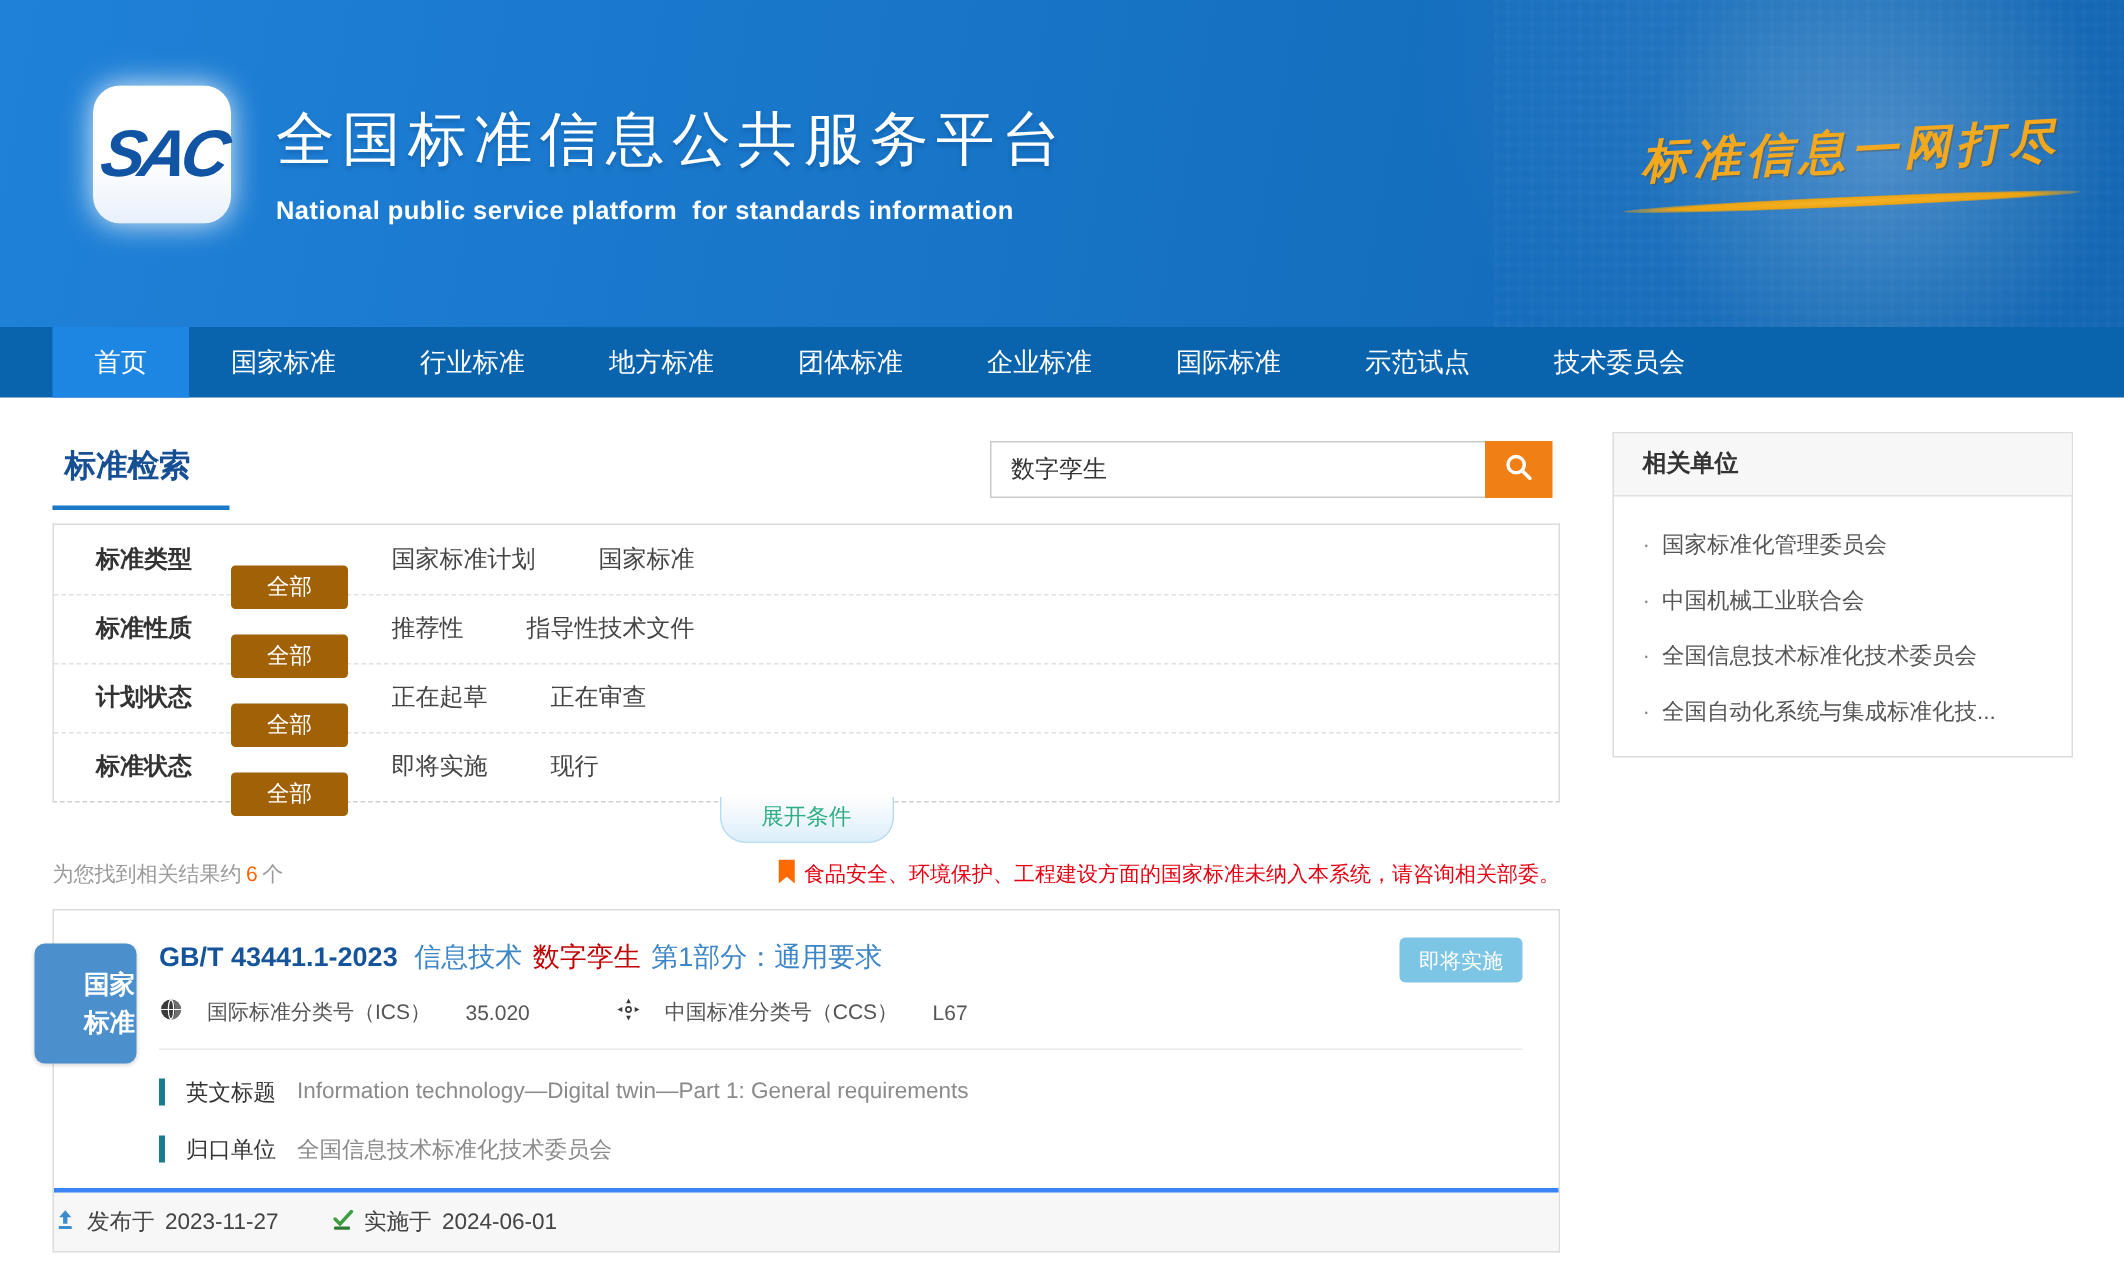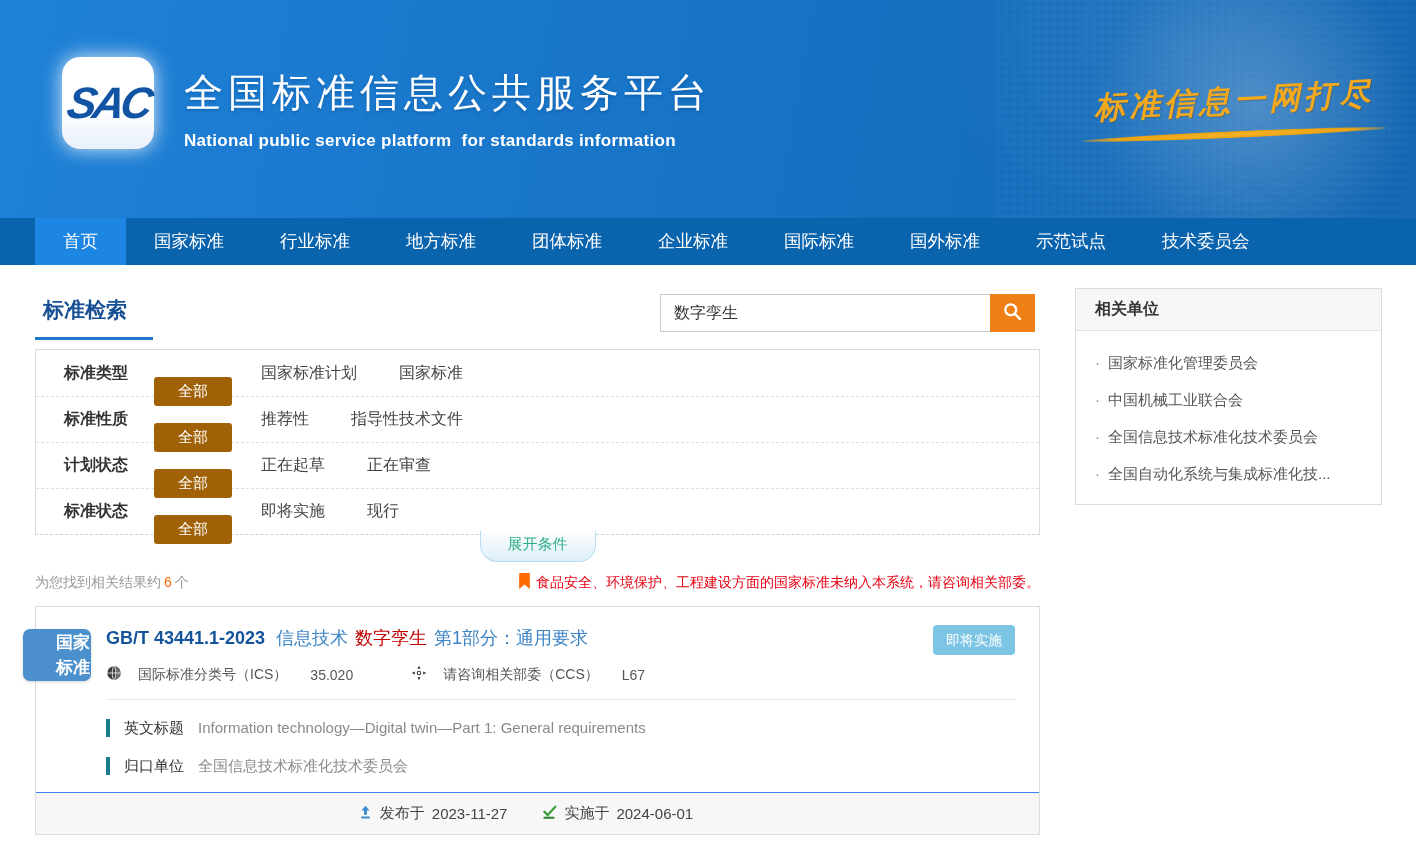--- a/index.html
+++ b/index.html
@@ -103,21 +103,21 @@
   }
 
   .summary-row{ margin-top:38px; display:flex; justify-content:space-between; align-items:center; }
   .summary{ color:#999; font-size:14px; }
   .summary .count{ color:#ff6600; padding:0 3px; }
   .notice{ display:flex; align-items:center; gap:5px; color:#e60012; font-size:14px; }
 
   
   .result-card{ margin-top:14px; border:1px solid #dcdcdc; position:relative; background:#fff; }
   .card-badge{
-    position:absolute; left:-13px; top:22px; width:68px; height:52px;
+    position:absolute; left:-13px; top:22px; width:68px; height:80px;
     background:#4b90cc; border-radius:7px; color:#fff; font-size:17px; font-weight:bold;
     display:flex; flex-direction:column; align-items:center; justify-content:center;
     line-height:1.5; box-shadow:0 1px 3px rgba(0,0,0,0.18); z-index:2;padding-left:32px;
   }
   .card-body{ padding:20px 24px 0 70px; }
   .title-row{ position:relative; font-size:18px; line-height:22px; }
   .code{ color:#15549a; font-weight:bold; margin-right:11px; cursor:pointer; }
   .t-blue{ color:#3d85c6; margin-right:7px; cursor:pointer; }
   .t-red{ color:#c00000; margin-right:7px; cursor:pointer; }
   .status-badge{
@@ -126,22 +126,22 @@
   }
   .meta-row{ margin-top:16px; display:flex; align-items:center; color:#555; font-size:14px; }
   .meta-item{ display:flex; align-items:center; gap:16px; margin-right:58px; }
   .meta-val{ margin-left:7px; }
   .divider{ margin-top:15px; border-top:1px solid #e8e8e8; }
   .field-row{ margin-top:19px; display:flex; }
   .fbar{ width:4px; height:18px; background:#1a7b8c; margin-right:14px; }
   .f-label{ color:#333; font-size:15px; margin-right:14px; white-space:nowrap; }
   .f-value{ color:#8a8a8a; font-size:15px; }
   .card-footer{
-    margin-top:16px; background:#f7f7f7; border-top:1px solid #3b82f6; height:42px;
-    display:flex; justify-content:center; align-items:center; padding-right:24px; gap:34px;
+    margin-top:16px; background:#f7f7f7; border-top:3px solid #3b82f6; height:42px;
+    display:flex; justify-content:flex-start; align-items:center; padding-right:24px; gap:34px;
   }
   .date-item{ display:flex; align-items:center; gap:7px; color:#444; font-size:15px; }
 
   
   .sidebar{ position:absolute; left:1075px; top:23px; width:307px; border:1px solid #dcdcdc; background:#fff; }
   .sidebar-header{
     background:#f7f7f7; border-bottom:1px solid #e2e2e2; font-weight:bold; color:#333;
     font-size:16px; padding:10px 19px;
   }
   .sidebar ul{ list-style:none; margin:0; padding:5px 0 20px; }
@@ -169,21 +169,20 @@
 </header>
 
 <nav class="nav">
   <div class="nav-item active">首页</div>
   <div class="nav-item">国家标准</div>
   <div class="nav-item">行业标准</div>
   <div class="nav-item">地方标准</div>
   <div class="nav-item">团体标准</div>
   <div class="nav-item">企业标准</div>
   <div class="nav-item">国际标准</div>
-  <div class="nav-item">国外标准</div>
   <div class="nav-item">示范试点</div>
   <div class="nav-item">技术委员会</div>
 </nav>
 
 <div class="content">
   <main class="main">
 
     <div class="search-row">
       <h2 class="section-title">标准检索</h2>
       <div class="search-box">
@@ -263,21 +262,21 @@
             <span>国际标准分类号（ICS）</span>
             <span class="meta-val">35.020</span>
           </span>
           <span class="meta-item">
             <span class="icon">
               <svg width="16" height="16" viewBox="0 0 24 24">
                   <path d="M12 1l2.4 4.8h-4.8zM12 23l2.4-4.8h-4.8zM1 12l4.8-2.4v4.8zM23 12l-4.8-2.4v4.8z" fill="#3a3a3a"></path>
                   <circle cx="12" cy="12" r="2.6" fill="none" stroke="#3a3a3a" stroke-width="1.6"></circle>
                 </svg>
             </span>
-            <span>请咨询相关部委（CCS）</span>
+            <span>中国标准分类号（CCS）</span>
             <span class="meta-val">L67</span>
           </span>
         </div>
         <div class="divider"></div>
         <div class="field-row">
           <span class="fbar"></span>
           <span class="f-label">英文标题</span>
           <span class="f-value">Information technology—Digital twin—Part 1: General requirements</span>
         </div>
         <div class="field-row">

